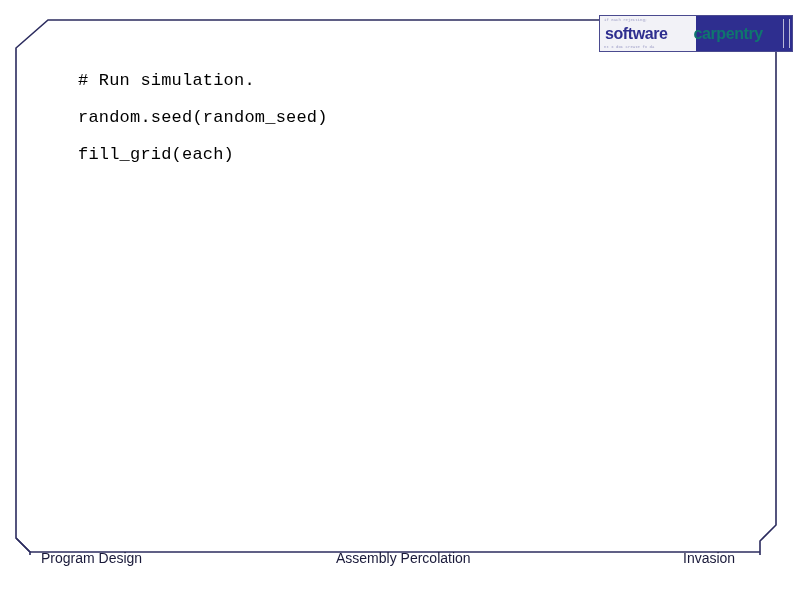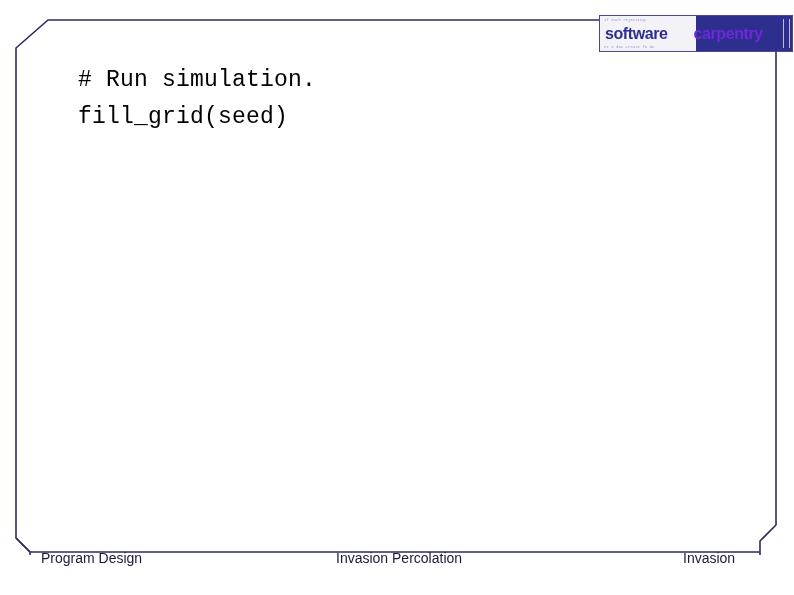--- a/index.html
+++ b/index.html
@@ -67,21 +67,21 @@
     font-size: 16px;
     letter-spacing: -0.4px;
     white-space: nowrap;
   }
   .logo-word-software {
     left: 5px;
     color: #2e2e8f;
   }
   .logo-word-carpentry {
     left: 6px;
-    color: #6d28d9;
+    color: #0f766e;
   }
   .logo-micro {
     position: absolute;
     left: 4px;
     right: 4px;
     height: 6px;
     font-size: 4px;
     line-height: 6px;
     color: #9a9ac4;
     font-family: "Liberation Mono", monospace;
@@ -104,21 +104,21 @@
   #code-block {
     position: absolute;
     left: 78px;
     top: 62px;
     width: 700px;
     height: 190px;
     overflow: hidden;
   }
   .code-line {
     font-family: "Liberation Mono", monospace;
-    font-size: 23px;
+    font-size: 17px;
     line-height: 37px;
     color: #000000;
     white-space: pre;
     letter-spacing: 0.2px;
   }
 
   
   #footer {
     position: absolute;
     left: 0;
@@ -154,22 +154,23 @@
     <div class="logo-half logo-right"></div>
     <div class="logo-micro logo-micro-top">if each rejecting;</div>
     <div class="logo-micro logo-micro-bottom">nt x doc create fx da</div>
     <div class="logo-word logo-word-software">software</div>
     <div class="logo-word logo-word-carpentry" style="left: 93.5px;">carpentry</div>
     <div class="logo-tick"></div>
   </div>
 
   <div id="code-block">
     <div class="code-line"># Run simulation.</div>
-    <div class="code-line">fill_grid(seed)</div>
+    <div class="code-line">random.seed(random_seed)</div>
+    <div class="code-line">fill_grid(each)</div>
   </div>
 
   <div id="footer">
     <div class="footer-item" id="footer-left">Program Design</div>
-    <div class="footer-item" id="footer-center">Invasion Percolation</div>
+    <div class="footer-item" id="footer-center">Assembly Percolation</div>
     <div class="footer-item" id="footer-right">Invasion</div>
   </div>
 
 </div>
 
 </body></html>

